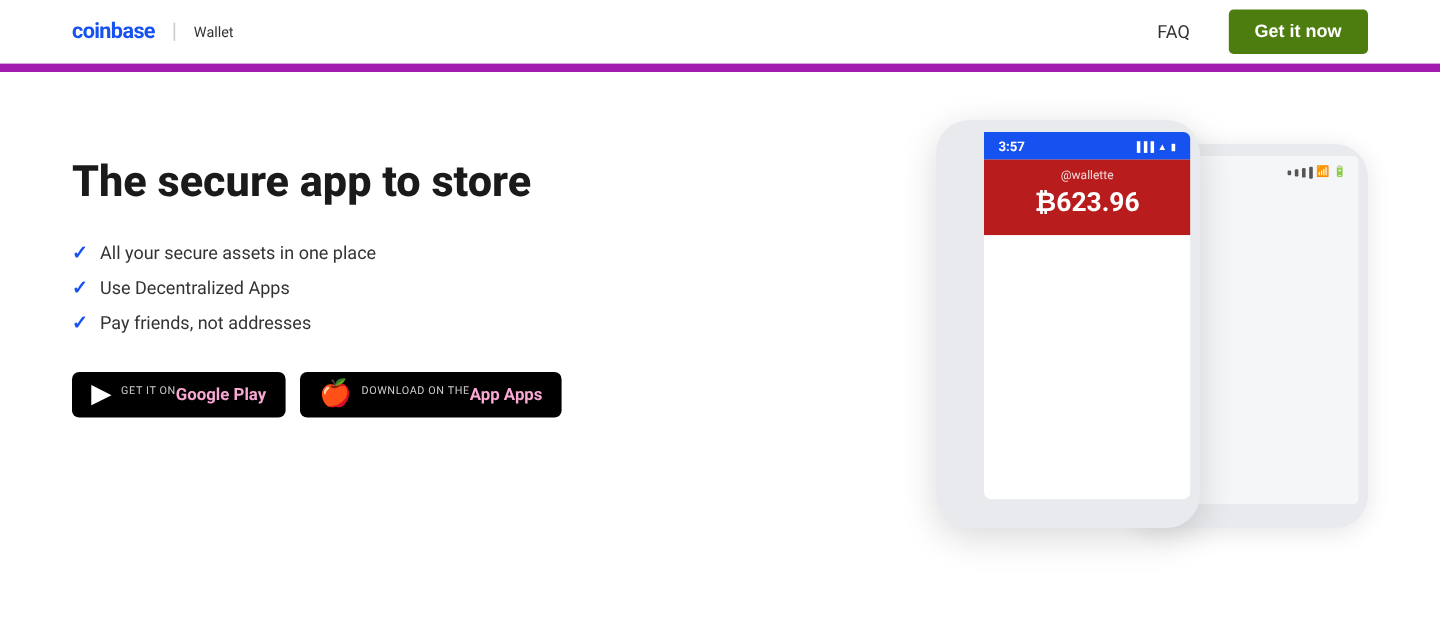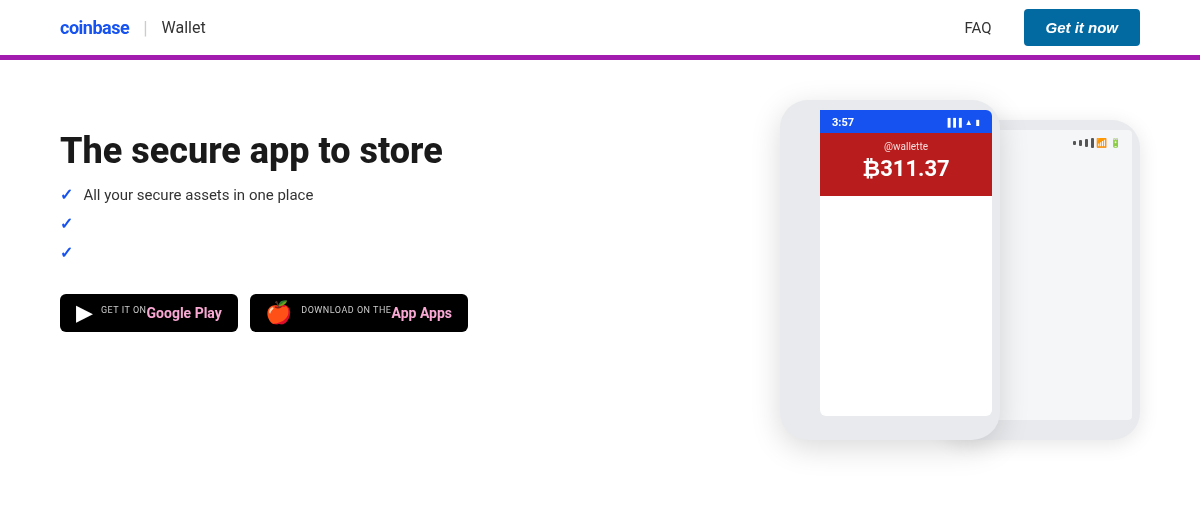--- a/index.html
+++ b/index.html
@@ -12,64 +12,63 @@
       position: relative;
     }
 
     
     .header {
       display: flex;
       align-items: center;
       justify-content: space-between;
       padding: 0 60px;
       height: 60px;
-      border-bottom: 5px solid #a21caf;
+      border-bottom: 7px solid #a21caf;
     }
     .header-left {
       display: flex;
       align-items: center;
       gap: 10px;
     }
     .logo-coinbase {
       font-size: 18px;
       font-weight: 700;
       color: #1652f0;
       letter-spacing: -0.5px;
     }
     .logo-divider {
       color: #cccccc;
       font-size: 18px;
       margin: 0 4px;
     }
     .logo-wallet {
-      font-size: 16px;
+      font-size: 12px;
       color: #333333;
       font-weight: 400;
     }
     .header-right {
       display: flex;
       align-items: center;
       gap: 32px;
     }
     .faq-link {
       font-size: 15px;
       color: #333333;
       text-decoration: none;
       cursor: pointer;
     }
     .get-it-now-btn {
-      background: #0369a1;
+      background: #4d7c0f;
       color: #ffffff;
       border: none;
       padding: 10px 22px;
       border-radius: 4px;
       font-size: 15px;
       font-weight: 600;
       cursor: pointer;
-      font-style: italic;
     }
 
     
     .main {
       display: flex;
       padding: 40px 60px 0 60px;
       height: calc(521px - 60px);
       position: relative;
     }
 
@@ -77,21 +76,21 @@
       flex: 1;
       max-width: 500px;
       padding-top: 30px;
     }
 
     .headline {
       font-size: 36px;
       font-weight: 800;
       color: #1a1a1a;
       line-height: 1.2;
-      margin-bottom: 12px;
+      margin-bottom: 28px;
     }
 
     .features-list {
       list-style: none;
       margin-bottom: 32px;
     }
     .features-list li {
       display: flex;
       align-items: center;
       gap: 10px;
@@ -274,23 +273,25 @@
       <span>The secure app to store</span><br>
     </h1>
 
     <ul class="features-list">
       <li>
         <span class="check-icon">✓</span>
         <span>All your secure assets in one place</span>
       </li>
       <li>
         <span class="check-icon">✓</span>
+        <span>Use Decentralized Apps</span>
       </li>
       <li>
         <span class="check-icon">✓</span>
+        <span>Pay friends, not addresses</span>
       </li>
     </ul>
 
     <div class="store-buttons">
 
       <a class="store-btn">
         <span class="store-btn-icon">▶</span>
         <div class="store-btn-text">
           <span class="store-btn-small">GET IT ON</span>
           <span class="store-btn-name">Google Play</span>
@@ -327,21 +328,21 @@
         <div class="phone-status-bar">
           <span class="status-time">3:57</span>
           <div class="status-icons">
             <span class="status-icon-small">▐▐▐</span>
             <span class="status-icon-small">▲</span>
             <span class="status-icon-small">▮</span>
           </div>
         </div>
         <div class="phone-blue-area">
           <div class="wallet-username">@wallette</div>
-          <div class="wallet-balance">₿311.37</div>
+          <div class="wallet-balance">₿623.96</div>
         </div>
         <div class="phone-white-area"></div>
       </div>
     </div>
 
   </div>
 
 </div>
 
 </body></html>

